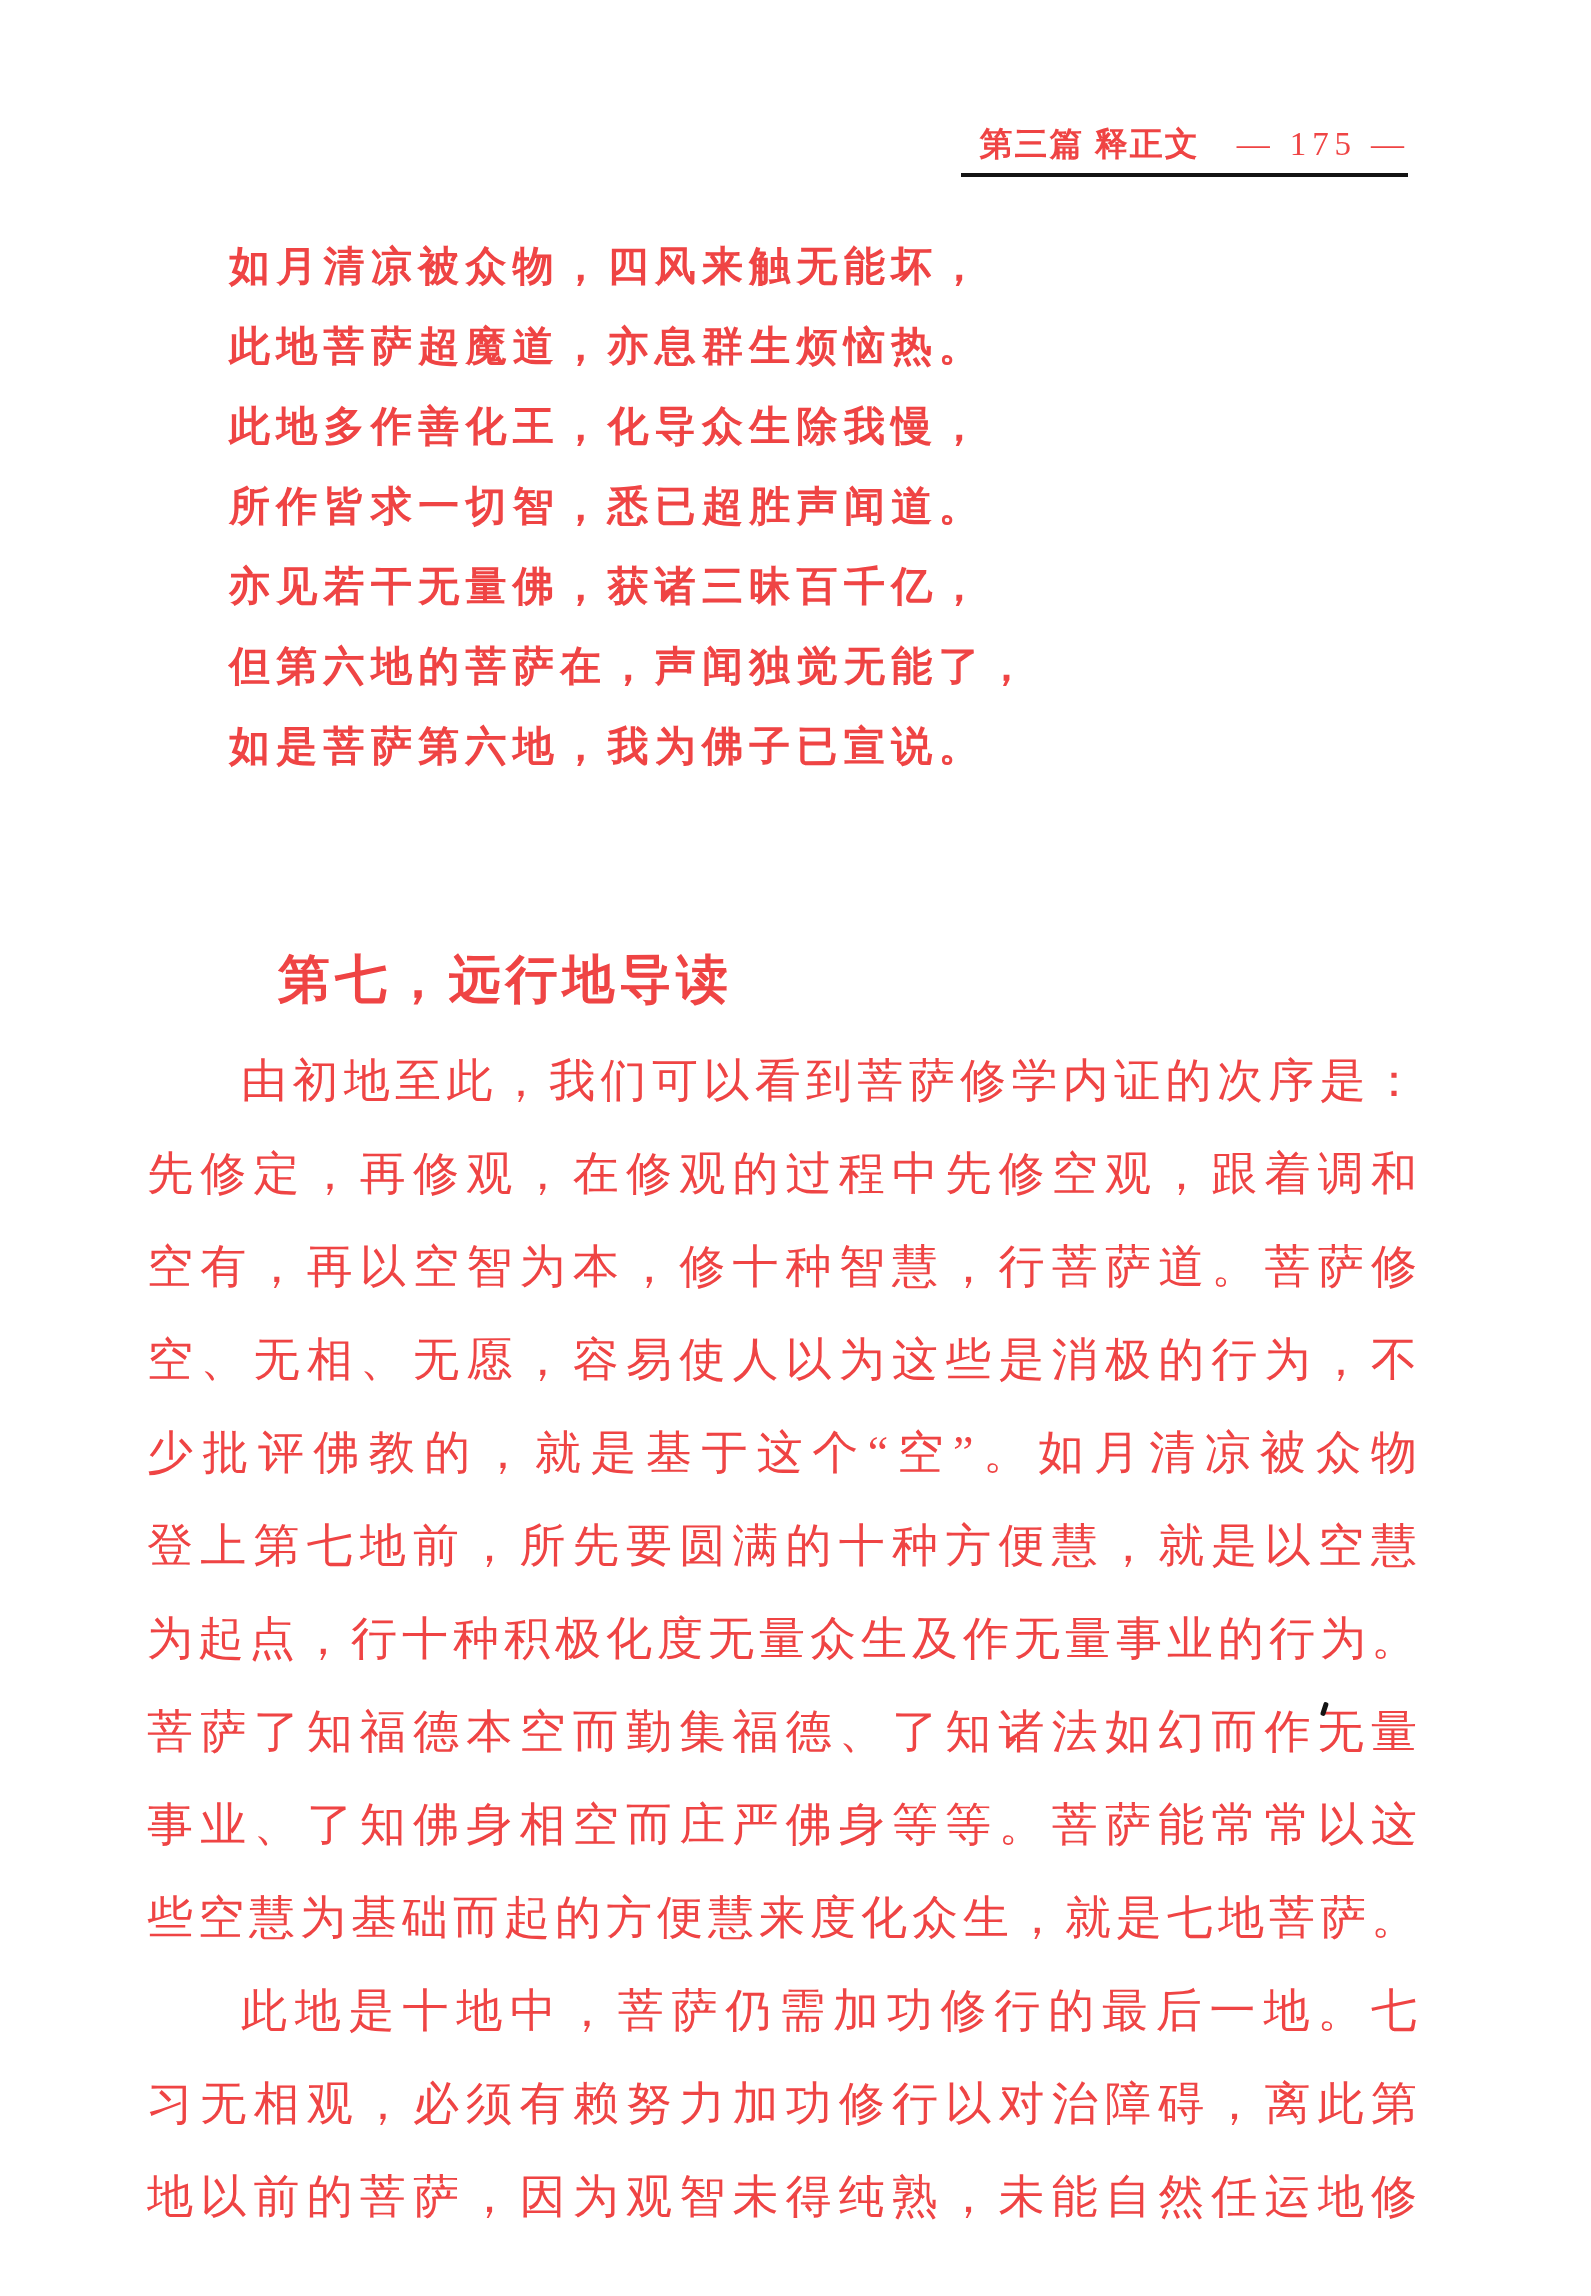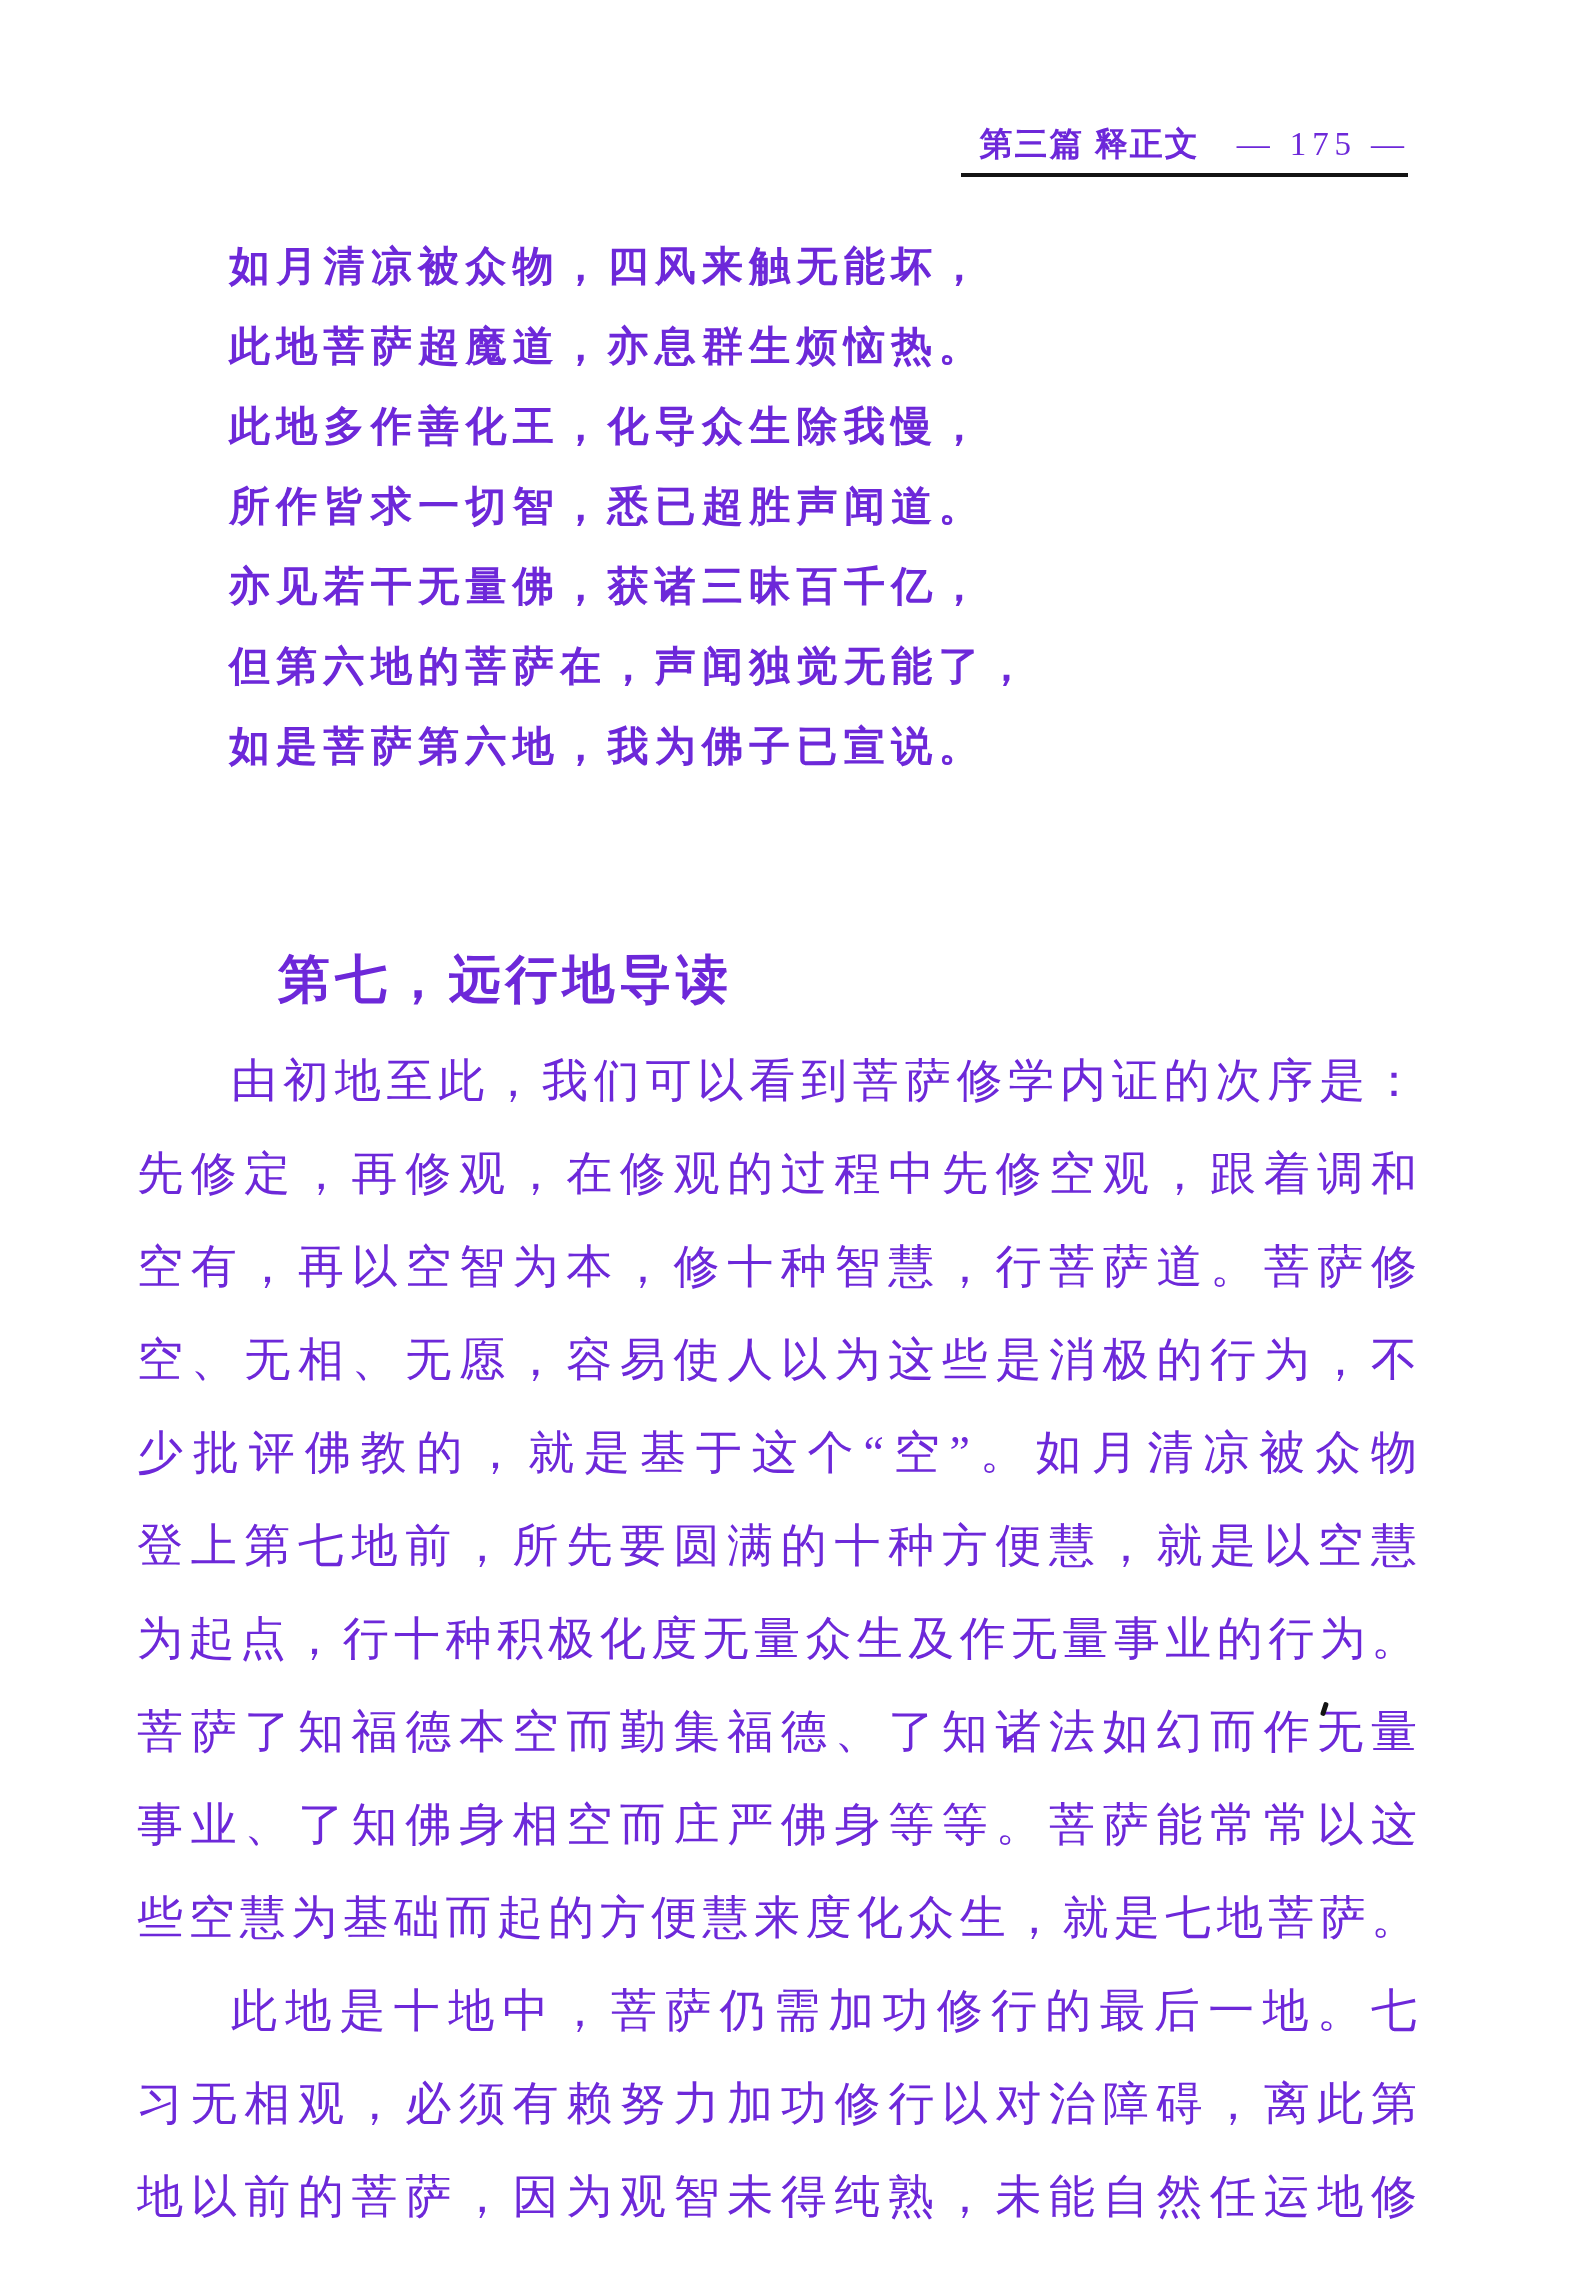--- a/index.html
+++ b/index.html
@@ -5,21 +5,21 @@
   html, body {
     margin: 0;
     padding: 0;
     background: #e8e8e8;
   }
   .page {
     position: relative;
     width: 1592px;
     height: 2297px;
     background: #ffffff;
-    color: #6d28d9;
+    color: #ef4444;
     overflow: hidden;
     font-family: "Liberation Serif", "DejaVu Serif", serif;
   }
 
   
   .running-head {
     position: absolute;
     top: 123px;
     left: 961px;
     width: 449px;
@@ -82,20 +82,21 @@
     top: 1034px;
     left: 137px;
     width: 1280px;
     font-size: 46px;
   }
   .body-line {
     height: 93px;
     line-height: 93px;
     text-align: justify;
     text-align-last: justify;
+    margin-left: 10px;
     -moz-text-align-last: justify;
   }
   .body-line.indent {
     padding-left: 94px;
   }
 
   
   .scan-artifact {
     position: absolute;
     top: 1702px;

